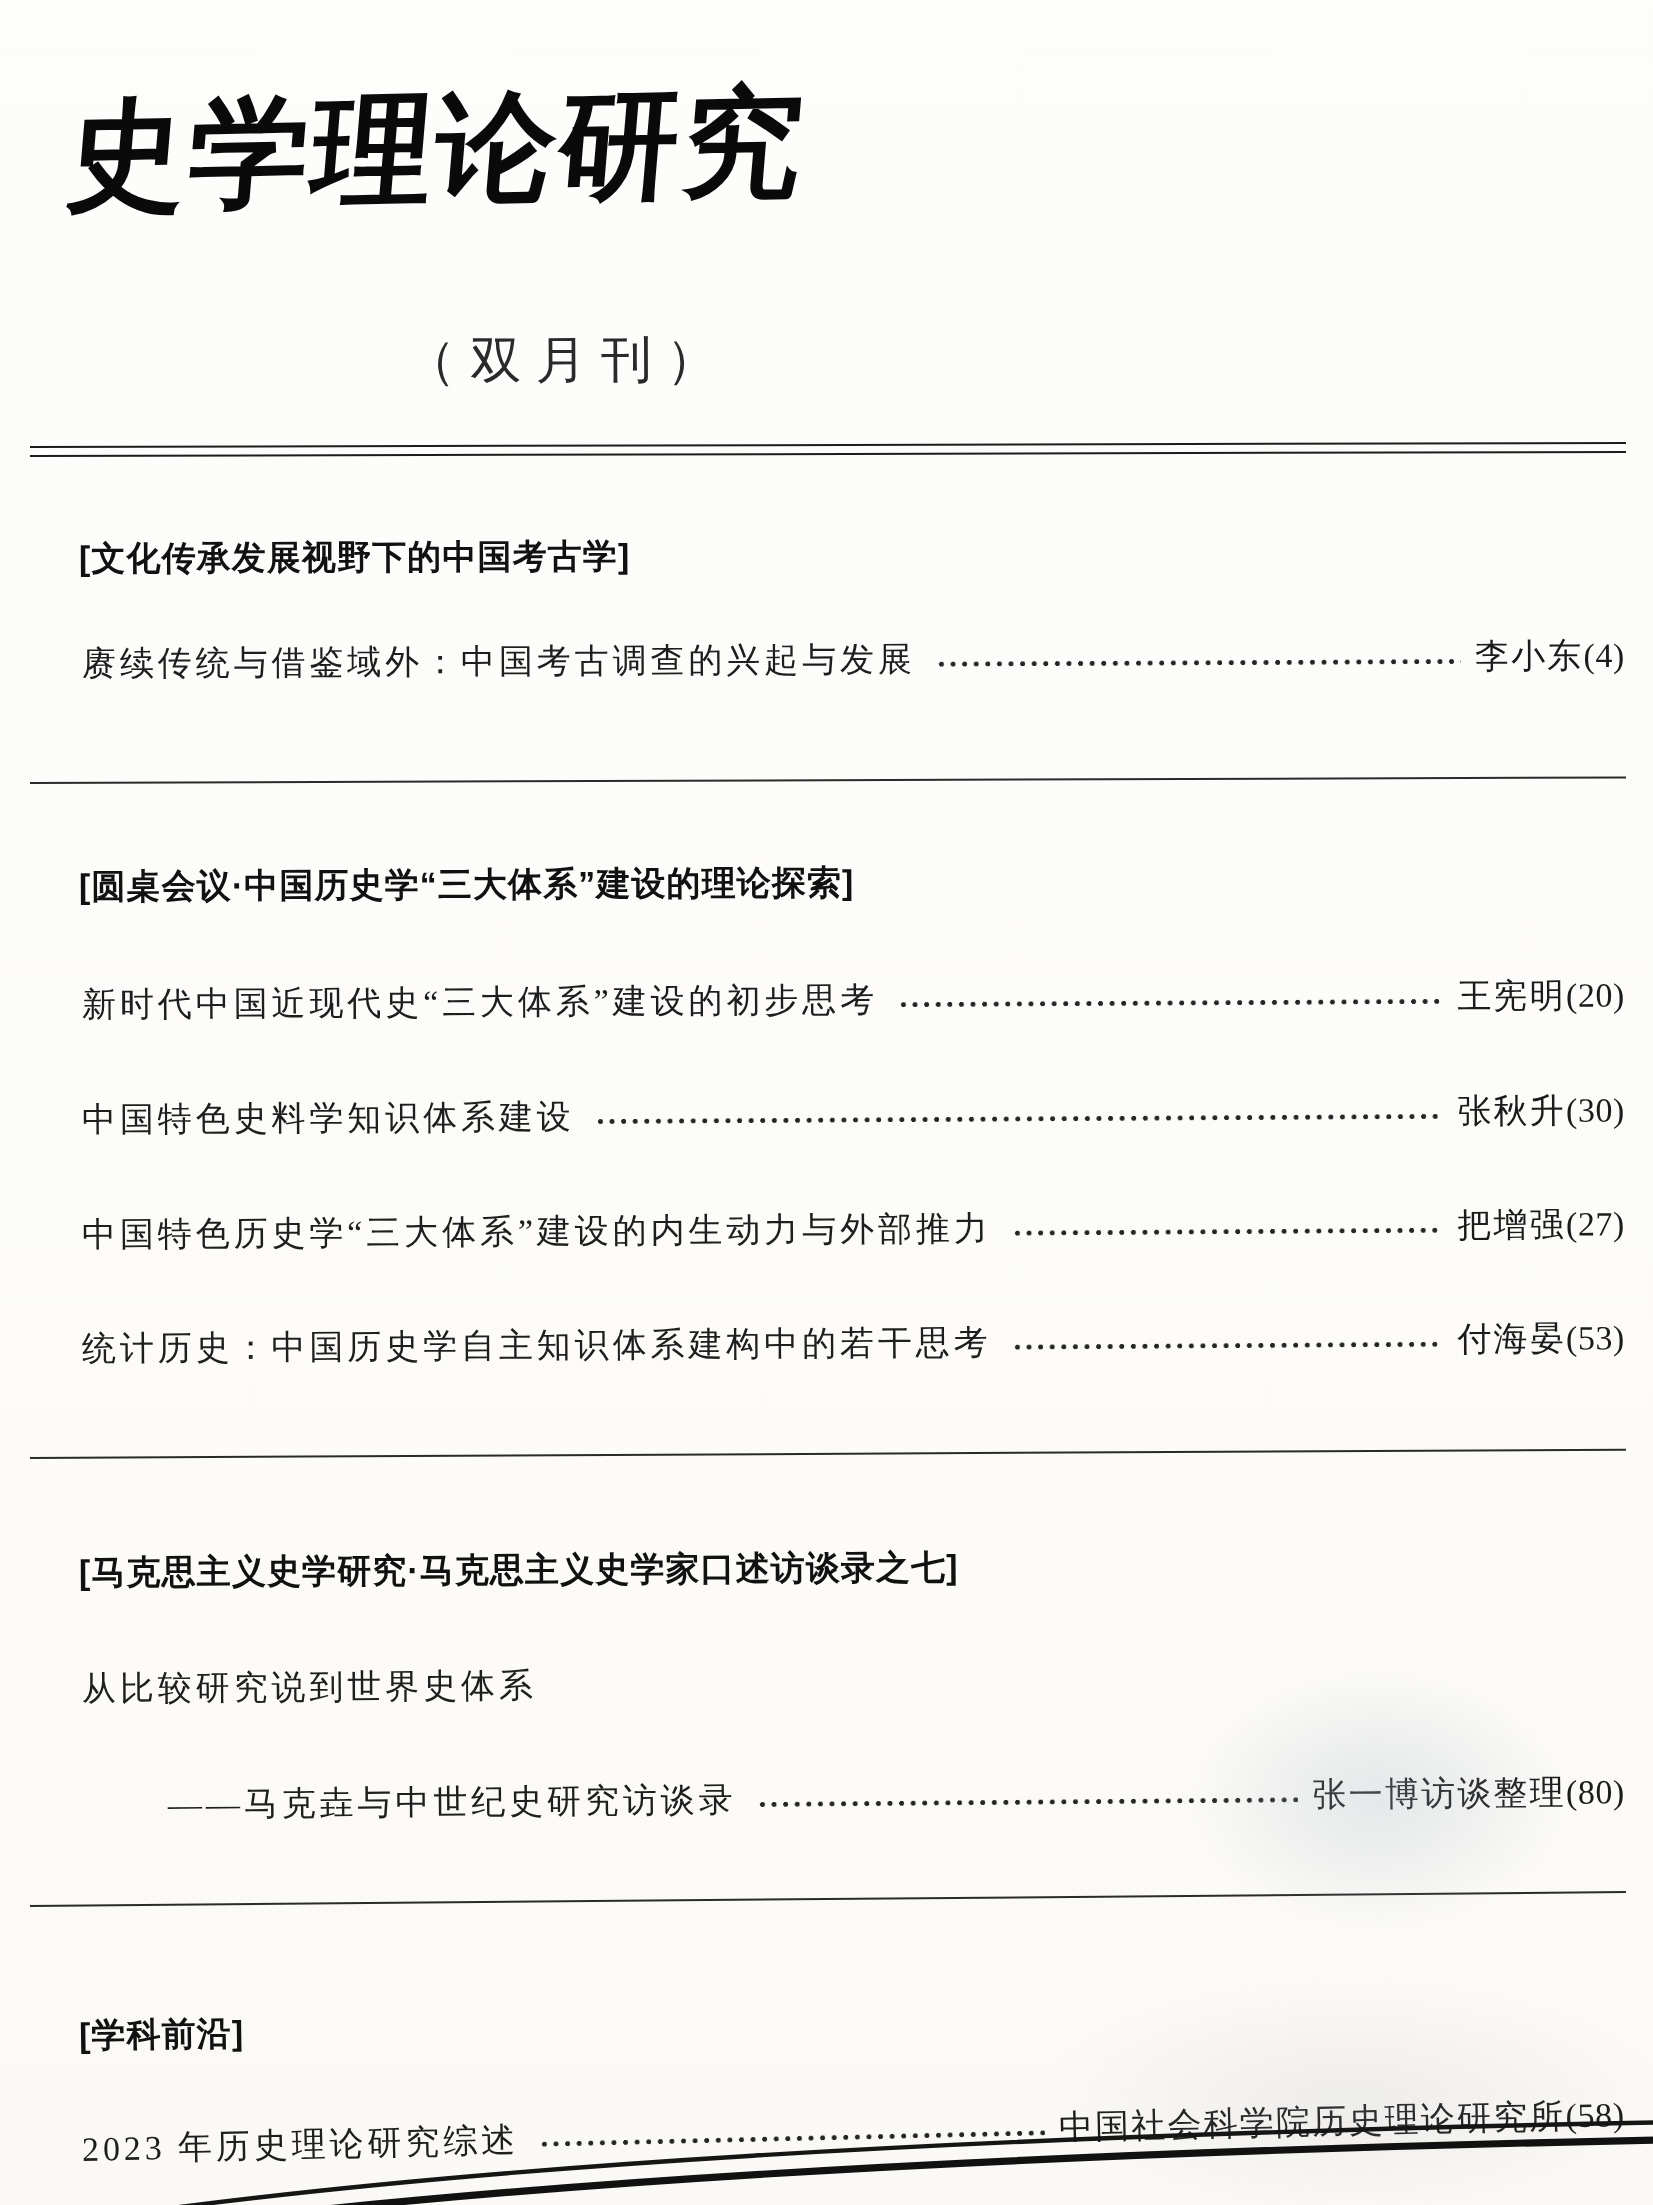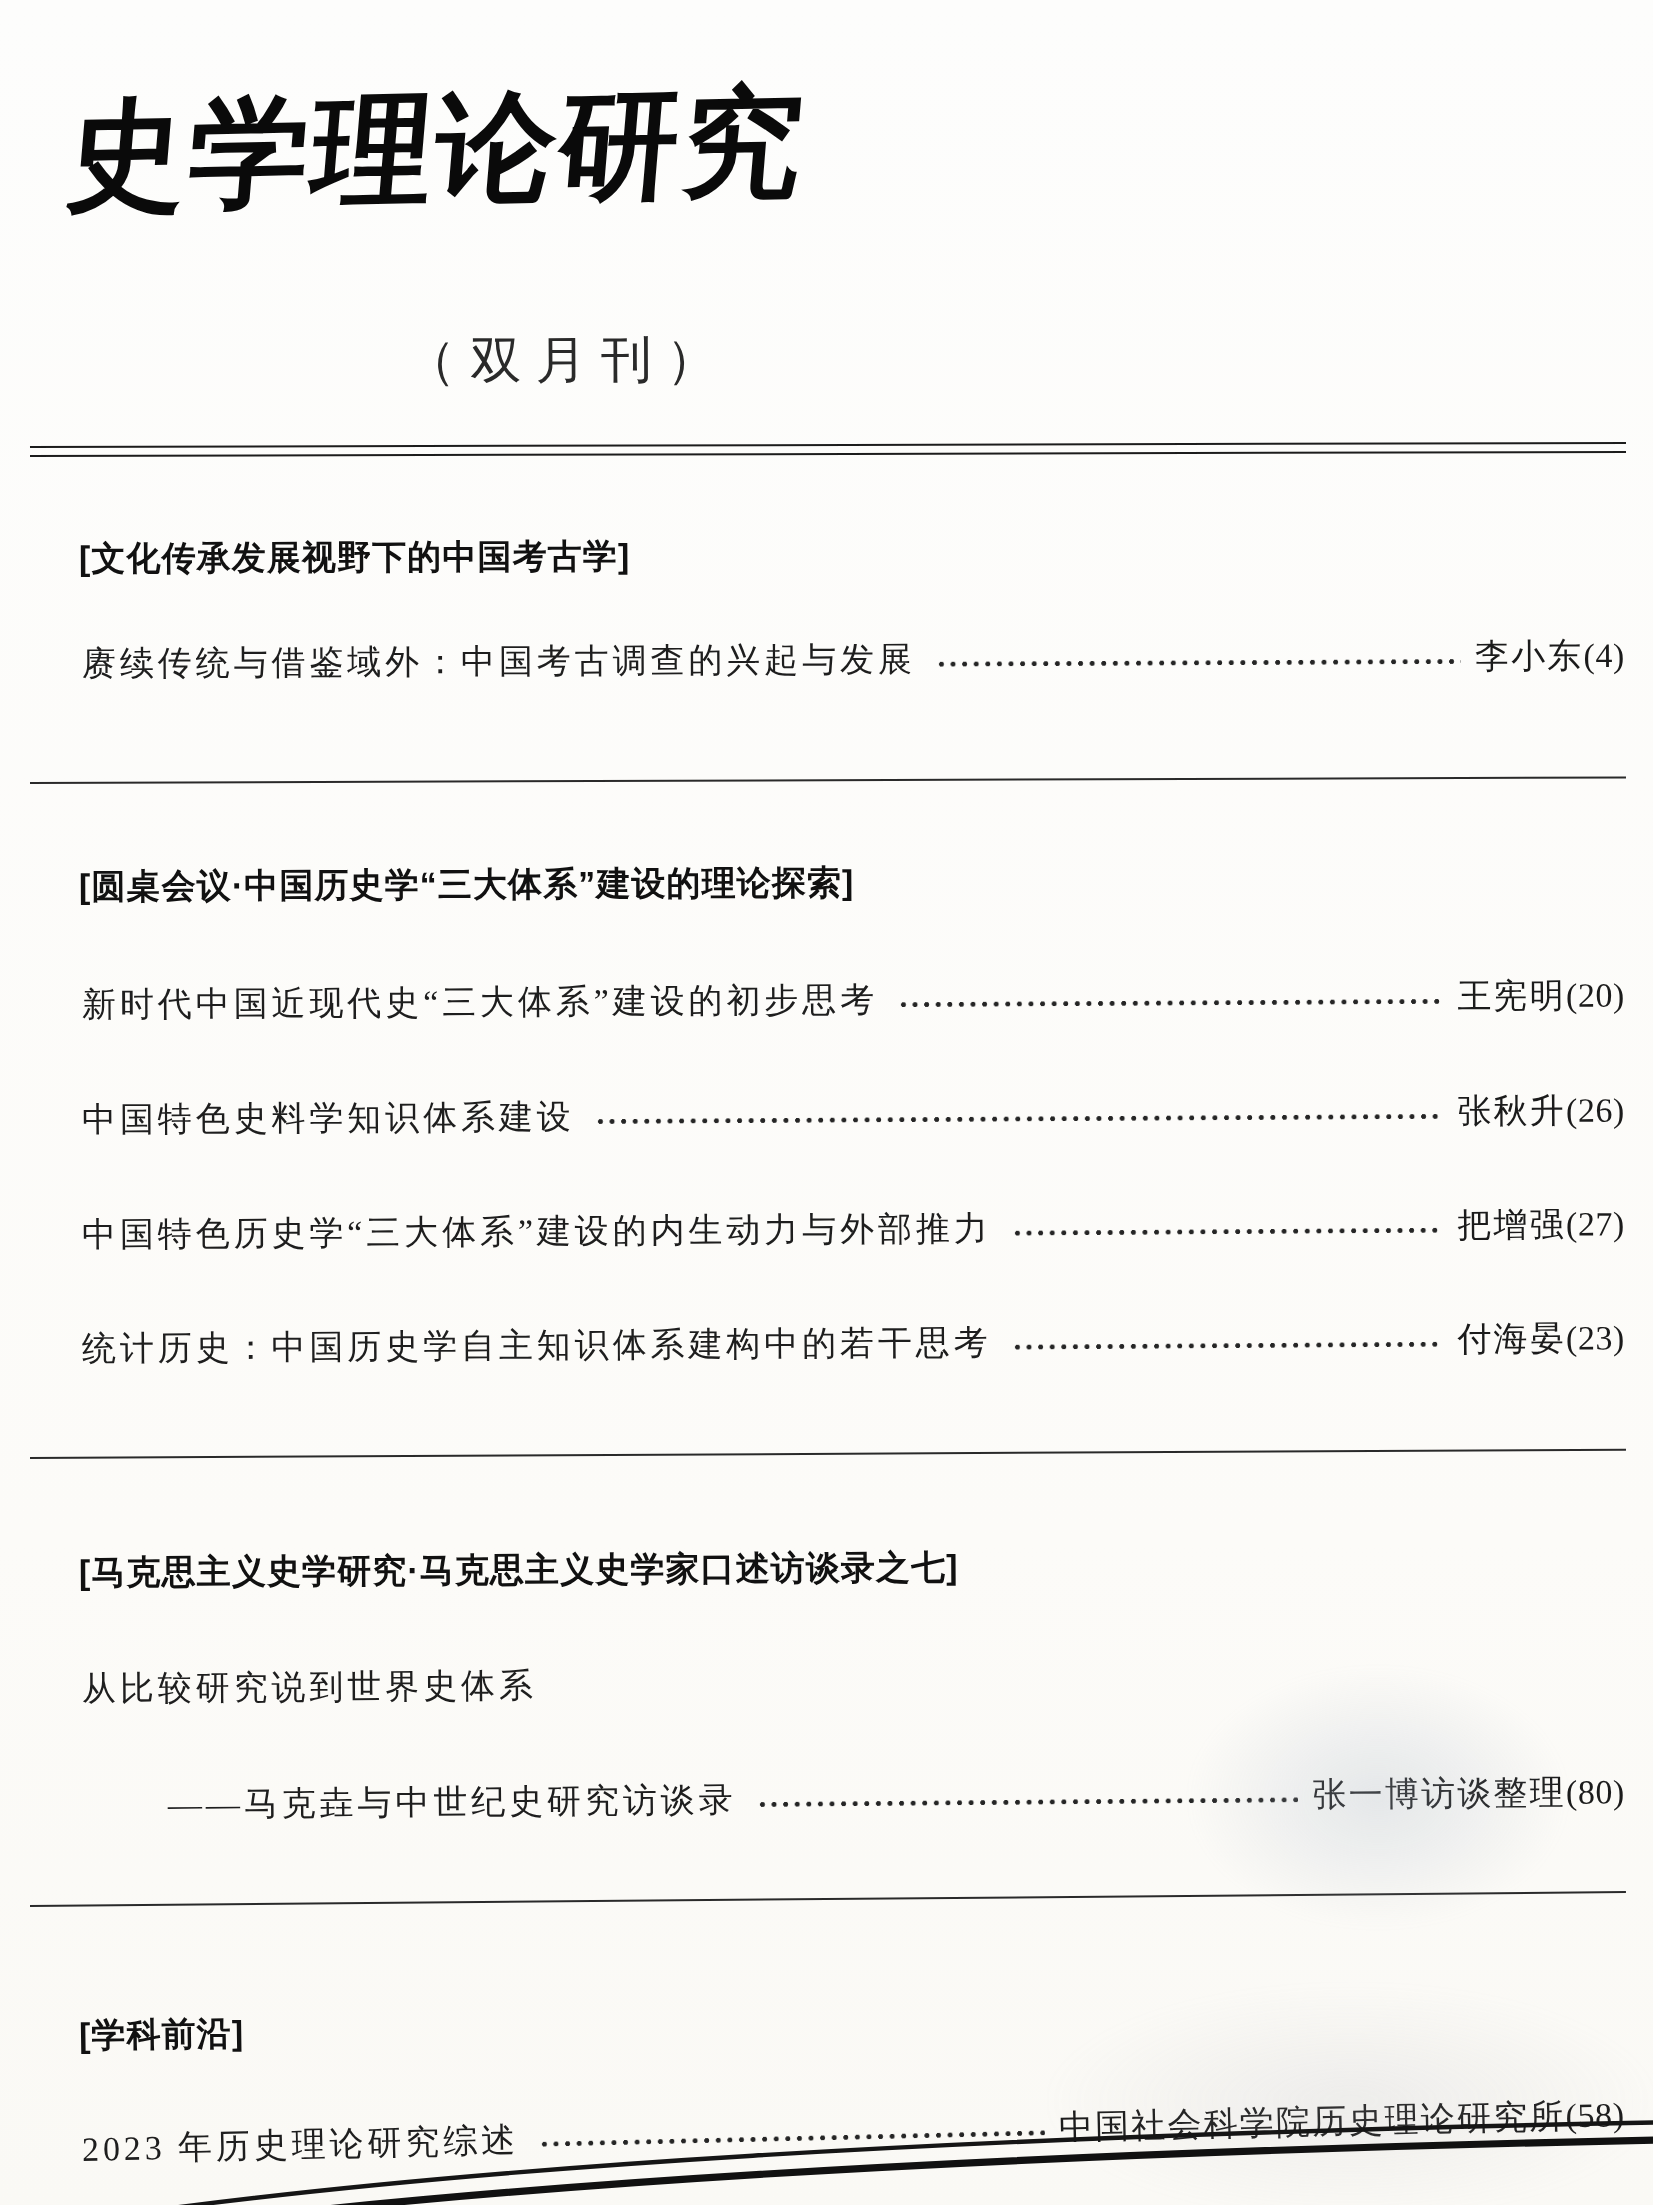--- a/index.html
+++ b/index.html
@@ -96,33 +96,33 @@
 
   <div class="row" style="top:982px;transform:rotate(-0.35deg);">
     <span class="title">新时代中国近现代史“三大体系”建设的初步思考</span>
     <span class="leader"></span>
     <span class="credit"><span>王宪明</span><span class="pg">(20)</span></span>
   </div>
 
   <div class="row" style="top:1097px;transform:rotate(-0.35deg);">
     <span class="title">中国特色史料学知识体系建设</span>
     <span class="leader"></span>
-    <span class="credit"><span>张秋升</span><span class="pg">(26)</span></span>
+    <span class="credit"><span>张秋升</span><span class="pg">(30)</span></span>
   </div>
 
   <div class="row" style="top:1212px;transform:rotate(-0.4deg);">
     <span class="title">中国特色历史学“三大体系”建设的内生动力与外部推力</span>
     <span class="leader"></span>
     <span class="credit"><span>把增强</span><span class="pg">(27)</span></span>
   </div>
 
   <div class="row" style="top:1326px;transform:rotate(-0.4deg);">
     <span class="title">统计历史：中国历史学自主知识体系建构中的若干思考</span>
     <span class="leader"></span>
-    <span class="credit"><span>付海晏</span><span class="pg">(23)</span></span>
+    <span class="credit"><span>付海晏</span><span class="pg">(53)</span></span>
   </div>
 
   <div class="single-rule" style="top:1457px;transform:rotate(-0.3deg);"></div>
 
   <div class="sec-header" style="top:1550px;transform:rotate(-0.35deg);">[马克思主义史学研究·马克思主义史学家口述访谈录之七]</div>
 
   <div class="row" style="top:1666px;transform:rotate(-0.4deg);">
     <span class="title plain-line">从比较研究说到世界史体系</span>
   </div>
 

